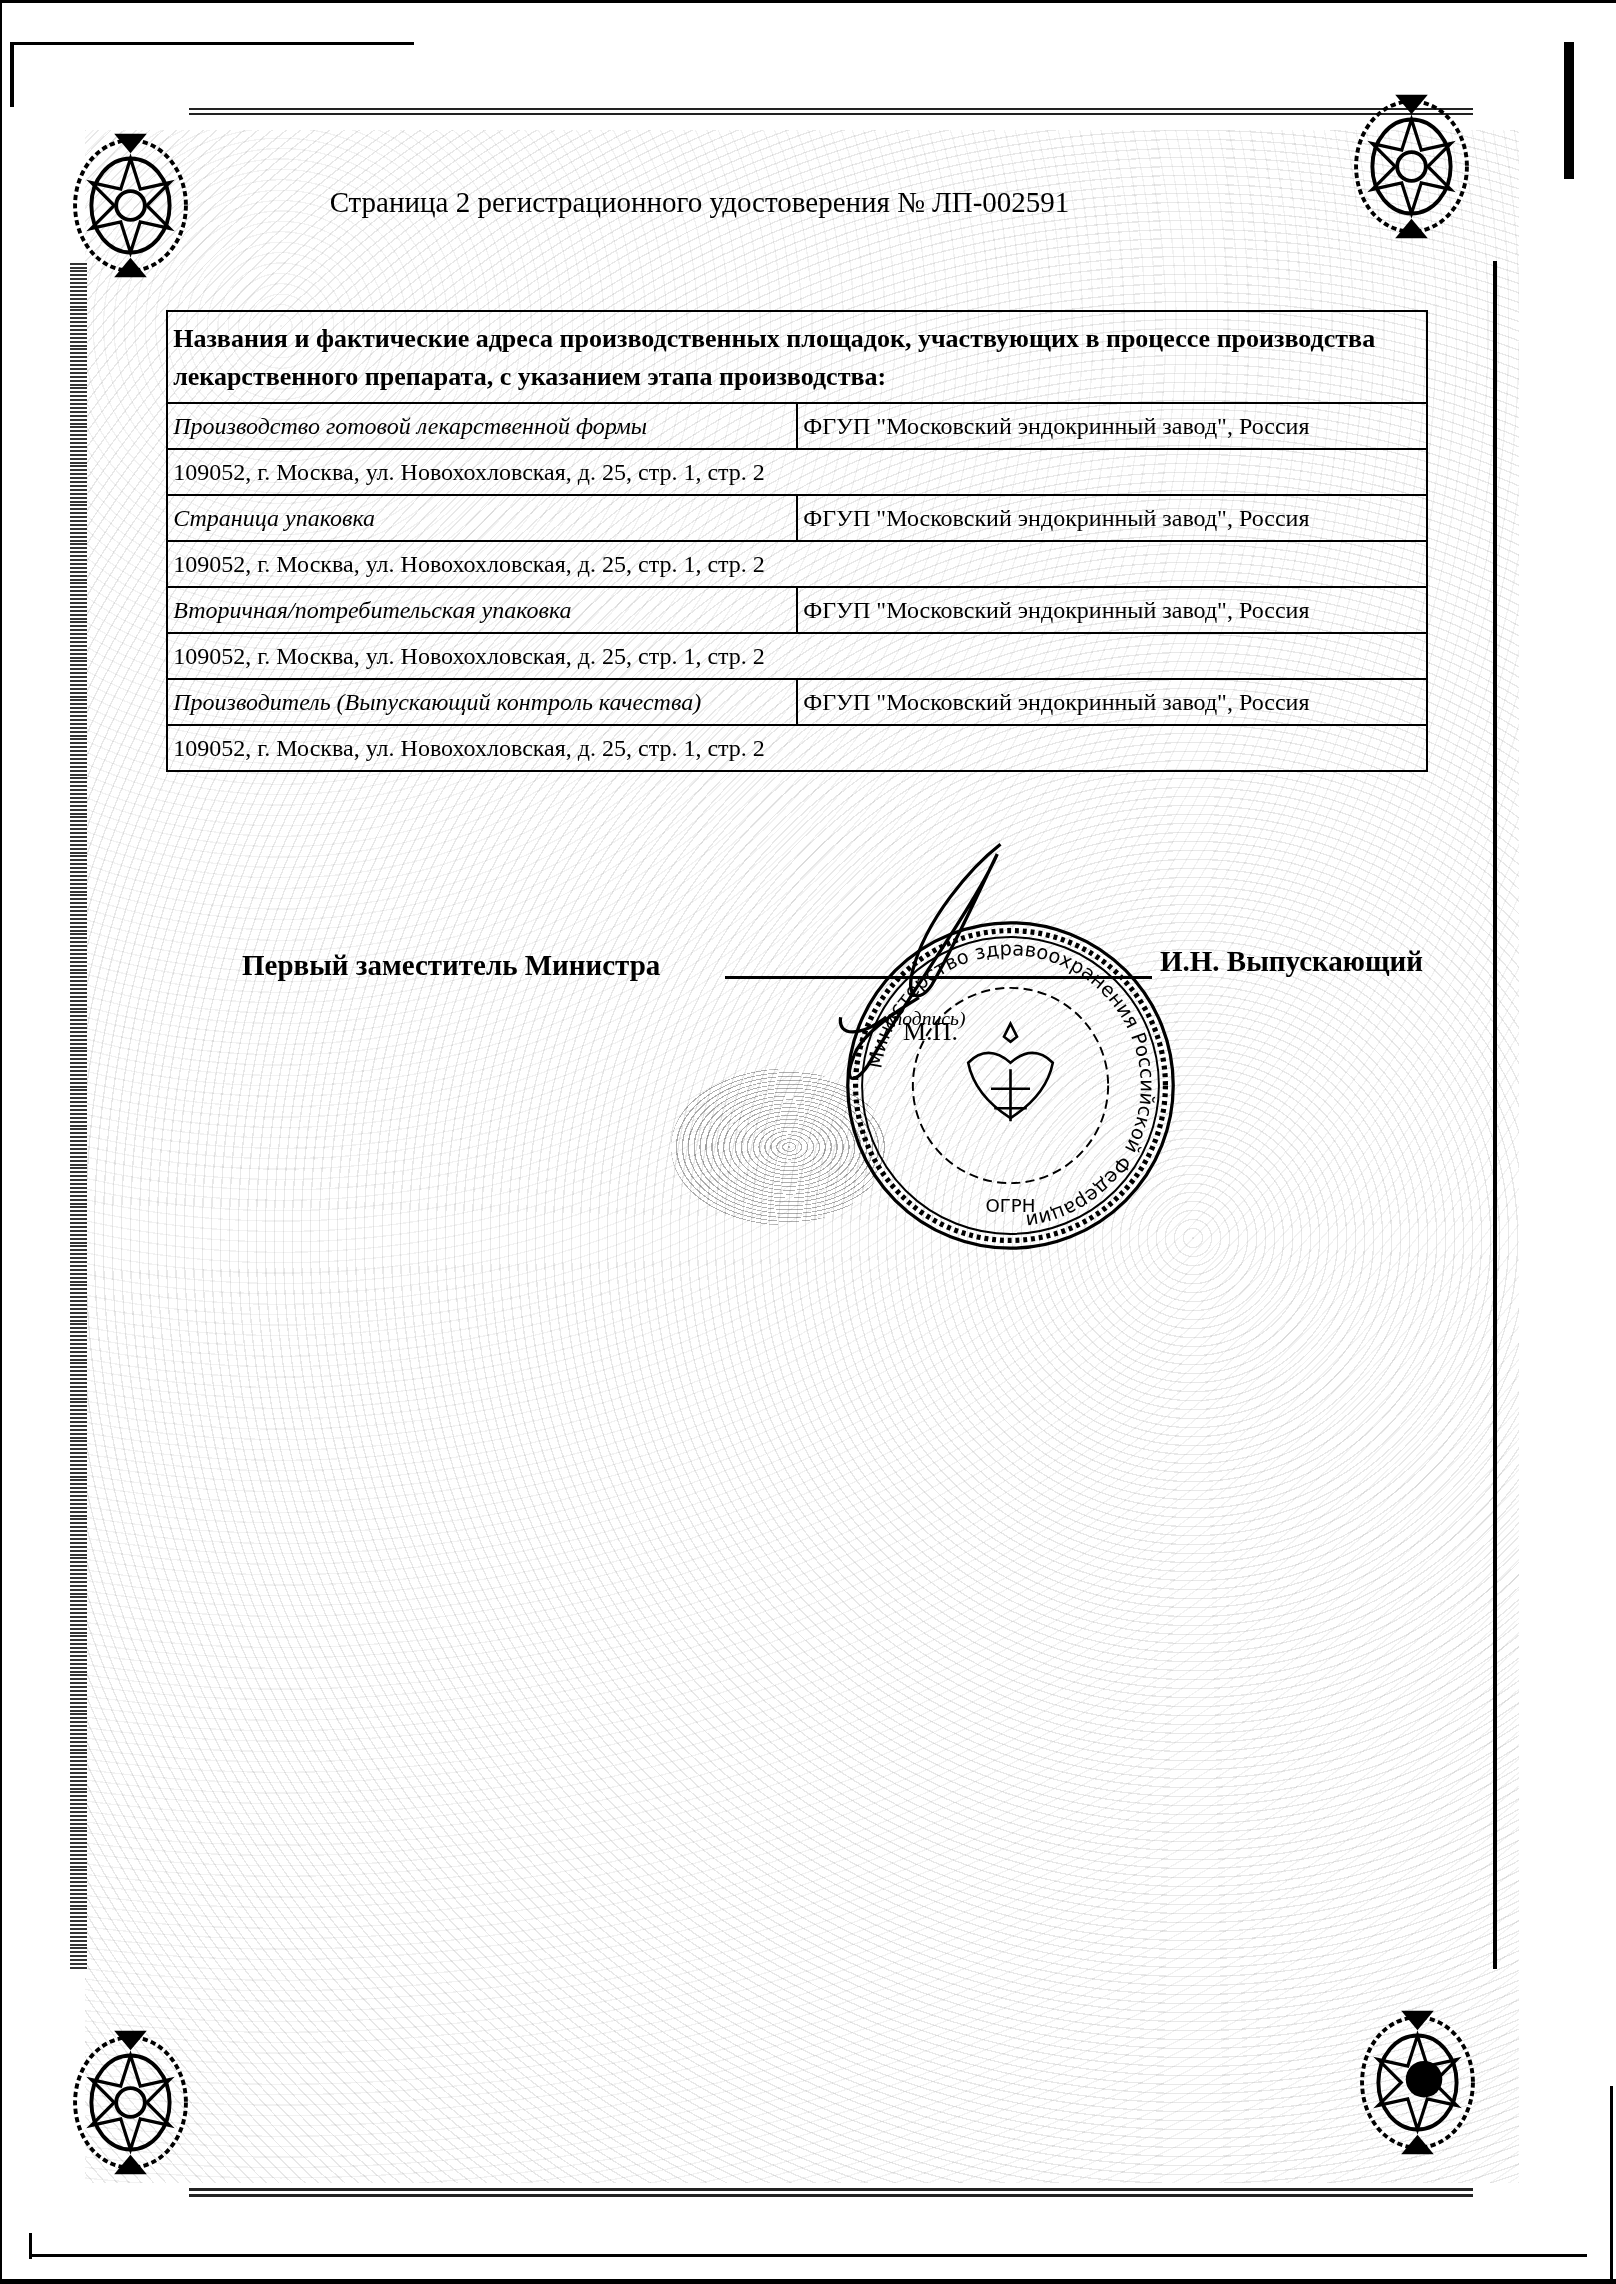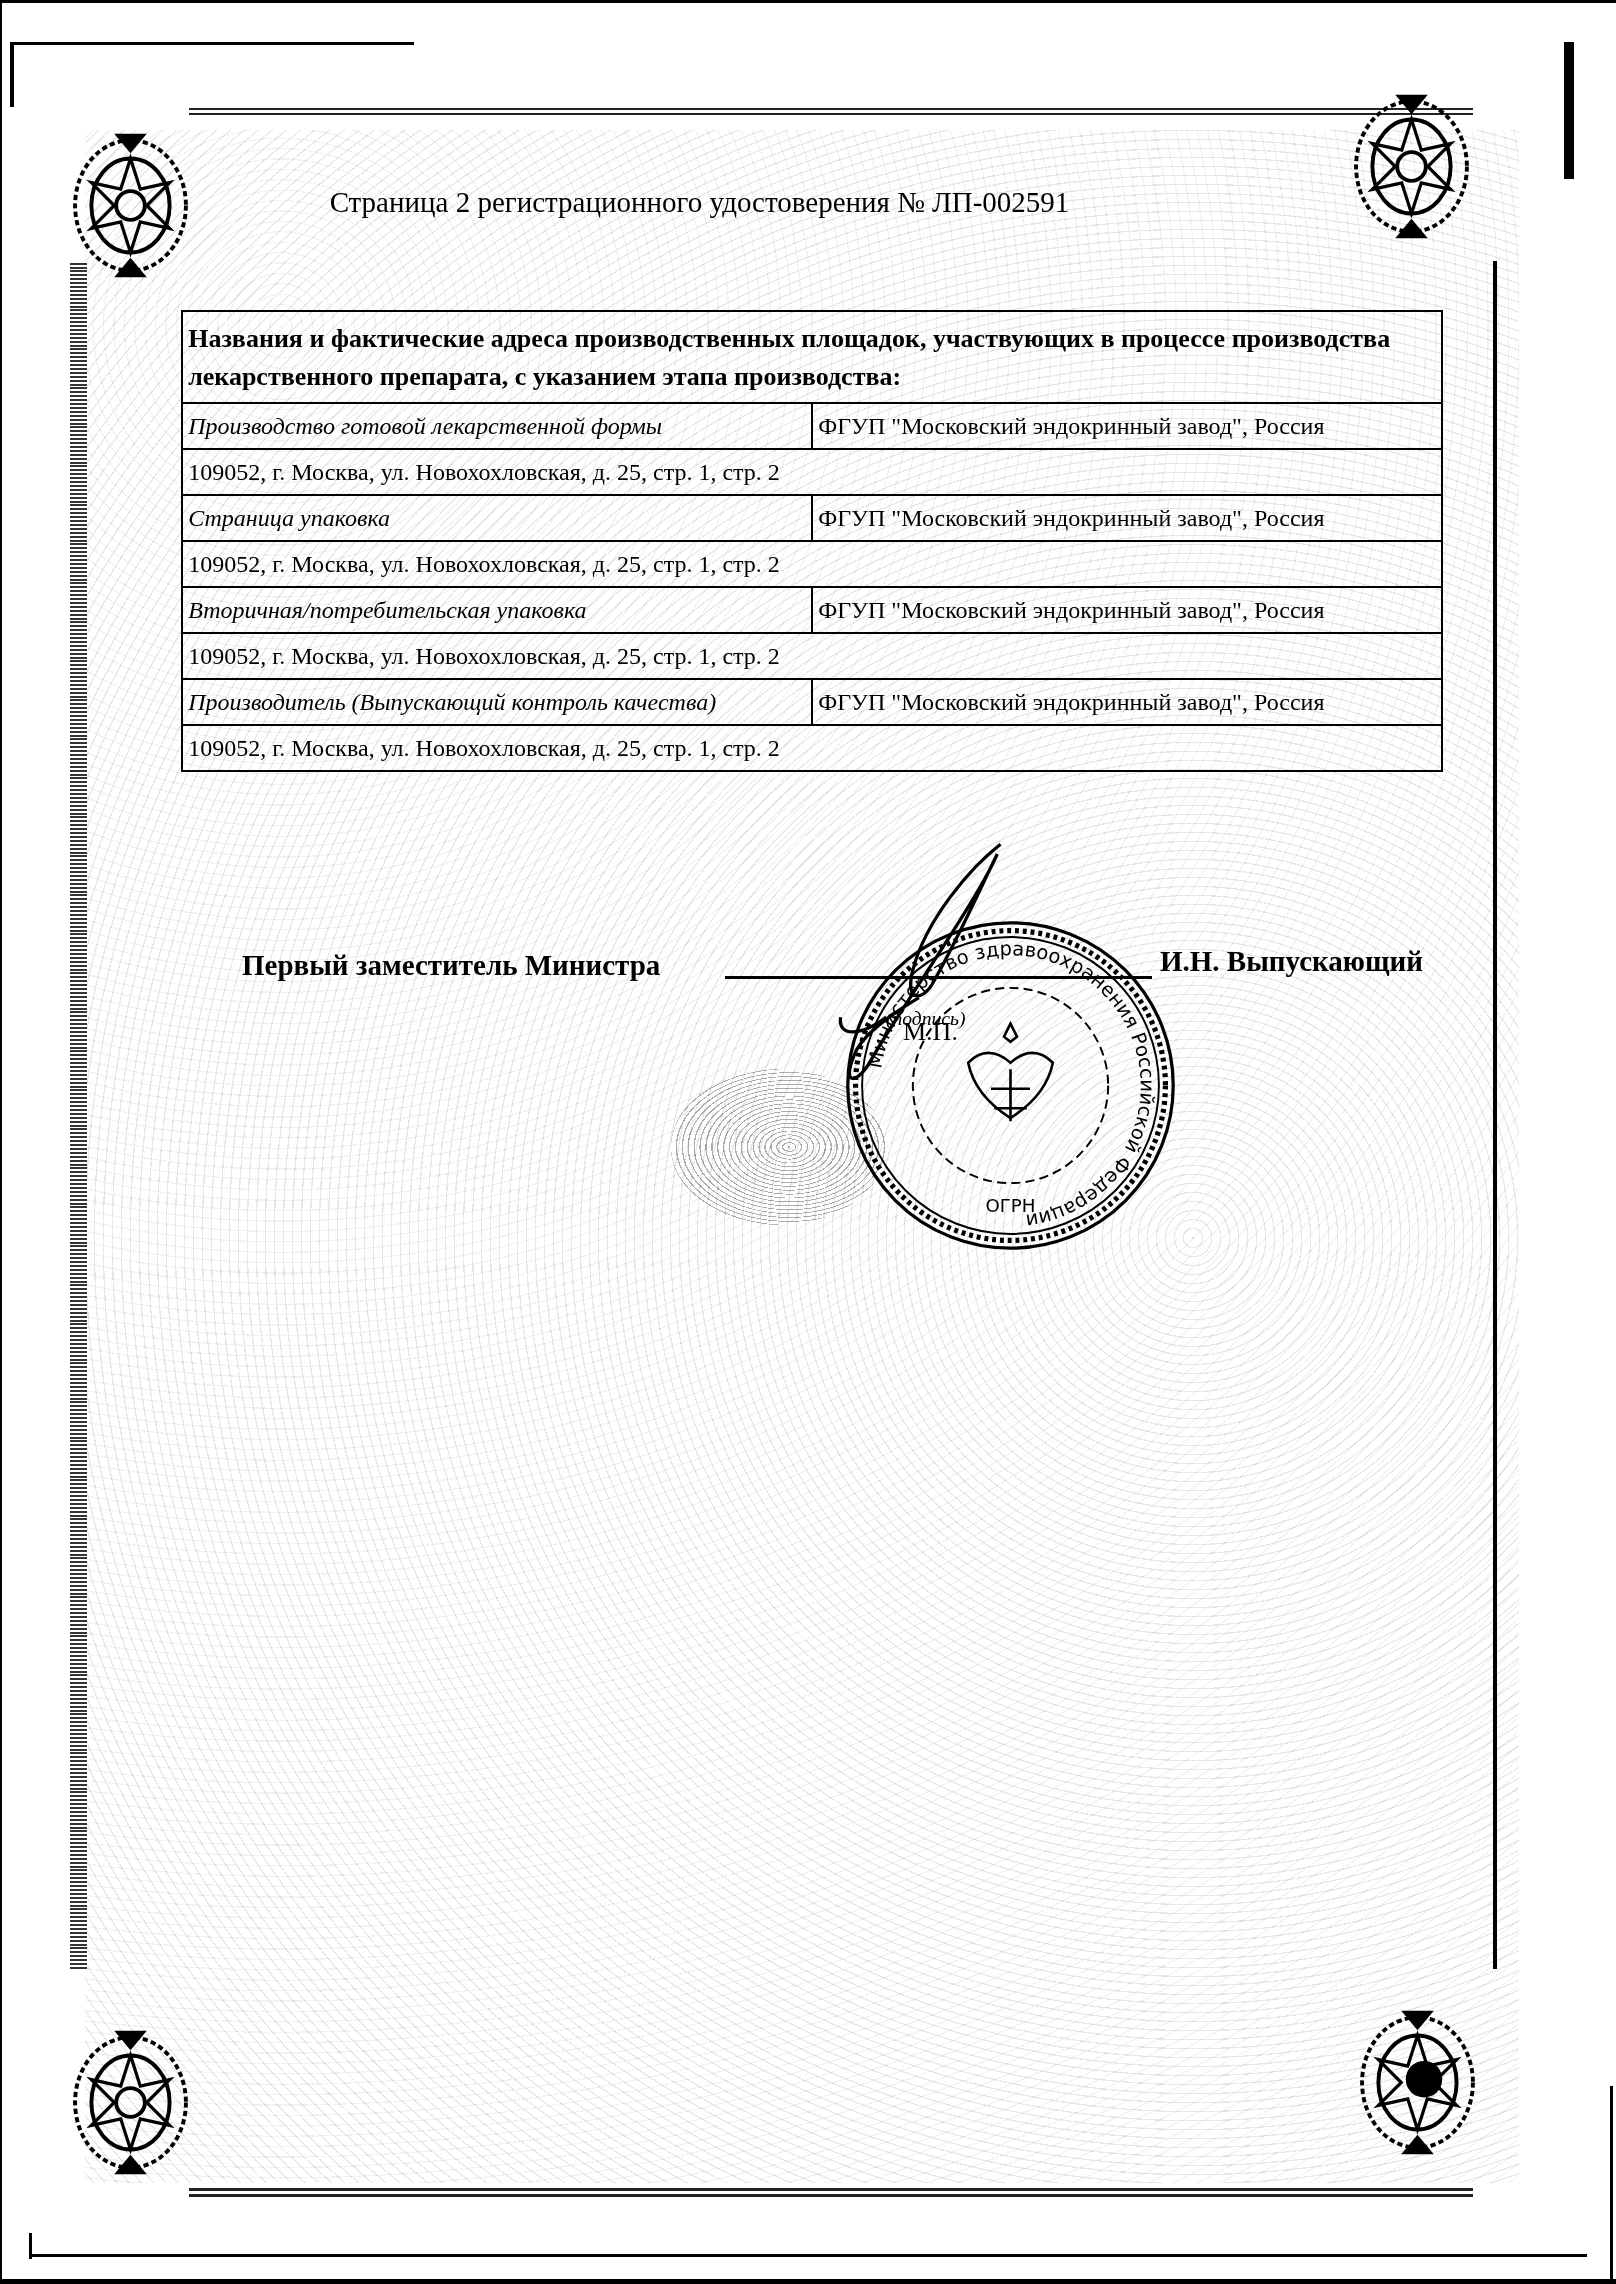--- a/index.html
+++ b/index.html
@@ -51,21 +51,21 @@
   .rosette.br { left: 1349px; top: 2001px; }
 
   
   .page-header {
     position: absolute; left: 0; top: 186px; width: 1399px; text-align: center;
     font-size: 29px; letter-spacing: 0px;
   }
 
   
   .sites-table {
-    position: absolute; left: 181px; top: 310px; width: 1262px;
+    position: absolute; left: 166px; top: 310px; width: 1262px;
     border-collapse: collapse; table-layout: fixed;
   }
   .sites-table td {
     border: 2px solid #000; padding: 0 5.2px; height: 44px; vertical-align: middle;
     font-size: 24px; white-space: nowrap; overflow: hidden;
   }
   .sites-table td.title-cell {
     font-weight: bold; font-size: 26px; height: 89px; white-space: normal; line-height: 38px;
     padding-top: 1.3px;
   }

